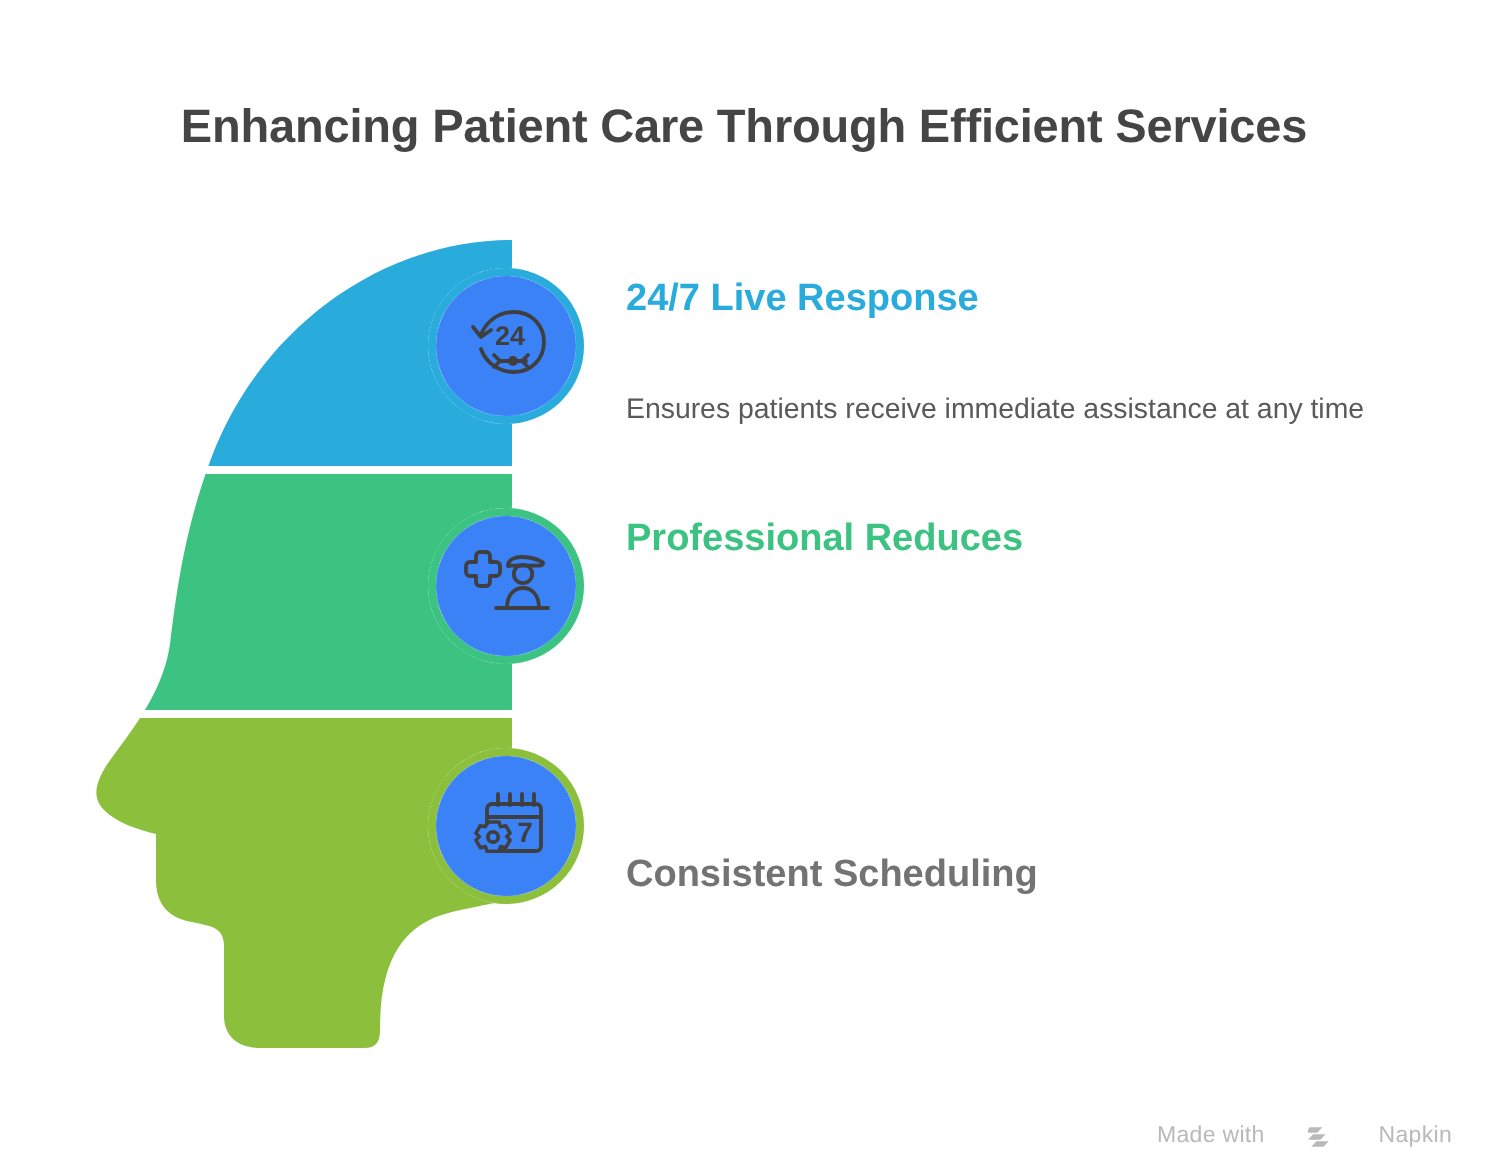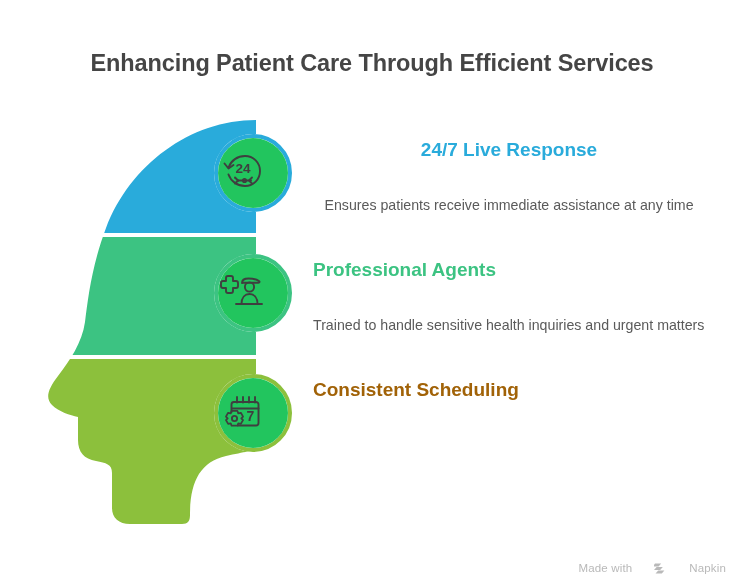--- a/index.html
+++ b/index.html
@@ -67,54 +67,54 @@
   .icon-badge .ring {
     position: absolute;
     inset: 0;
     border-radius: 50%;
     border: 4px solid #29abdb;
   }
   .icon-badge .inner {
     position: absolute;
     inset: 4px;
     border-radius: 50%;
-    background: #22c55e;
+    background: #3b82f6;
     display: flex;
     align-items: center;
-    justify-content: flex-start;
+    justify-content: center;
   }
   .icon-badge svg { display: block; }
 
   #badge-1 { left: 214px; top: 134px; }
   #badge-2 { left: 214px; top: 254px; }
   #badge-3 { left: 214px; top: 374px; }
 
   #badge-1 .ring { border-color: #29abdb; }
   #badge-2 .ring { border-color: #3cc382; }
   #badge-3 .ring { border-color: #8cc03c; }
 
   
   .item {
     position: absolute;
     left: 313px;
     width: 392px;
   }
-  #item-1 { top: 138px; text-align: center; }
+  #item-1 { top: 138px; }
   #item-2 { top: 258px; }
   #item-3 { top: 378px; }
 
   .item-heading {
     font-size: 19px;
     font-weight: bold;
     line-height: 1.25;
     margin-bottom: 11px;
   }
   #item-1 .item-heading { color: #29abdb; }
   #item-2 .item-heading { color: #3cc382; }
-  #item-3 .item-heading { color: #a16207; }
+  #item-3 .item-heading { color: #737373; margin-top: 48px; }
 
   .item-body {
     font-size: 14.2px;
     line-height: 1.62;
     color: #5a5a5a;
     margin-top: 32px;
   }
 
   
   .watermark {
@@ -254,22 +254,21 @@
       </svg>
     </span>
   </div>
 
   <div class="item" id="item-1">
     <div class="item-heading">24/7 Live Response</div>
     <div class="item-body">Ensures patients receive immediate assistance at any time</div>
   </div>
 
   <div class="item" id="item-2">
-    <div class="item-heading">Professional Agents</div>
-    <div class="item-body">Trained to handle sensitive health inquiries and urgent matters</div>
+    <div class="item-heading">Professional Reduces</div>
   </div>
 
   <div class="item" id="item-3">
     <div class="item-heading">Consistent Scheduling</div>
   </div>
 
   <div class="watermark">
     <span>Made with</span>
     <span>
       <svg width="13" height="11" viewBox="0 0 13 11" aria-hidden="true">

